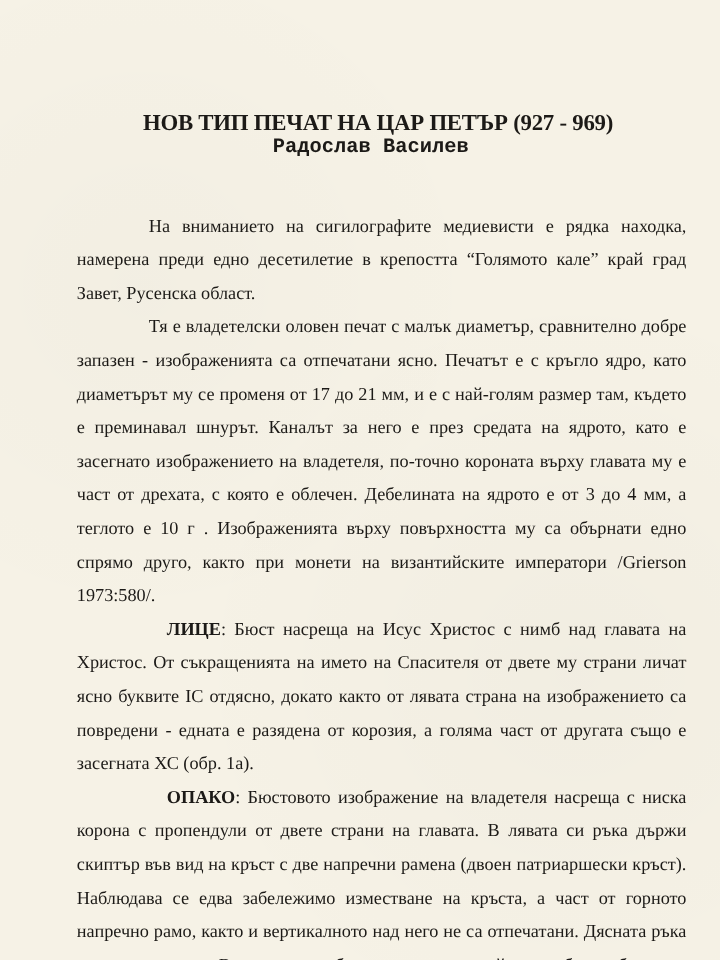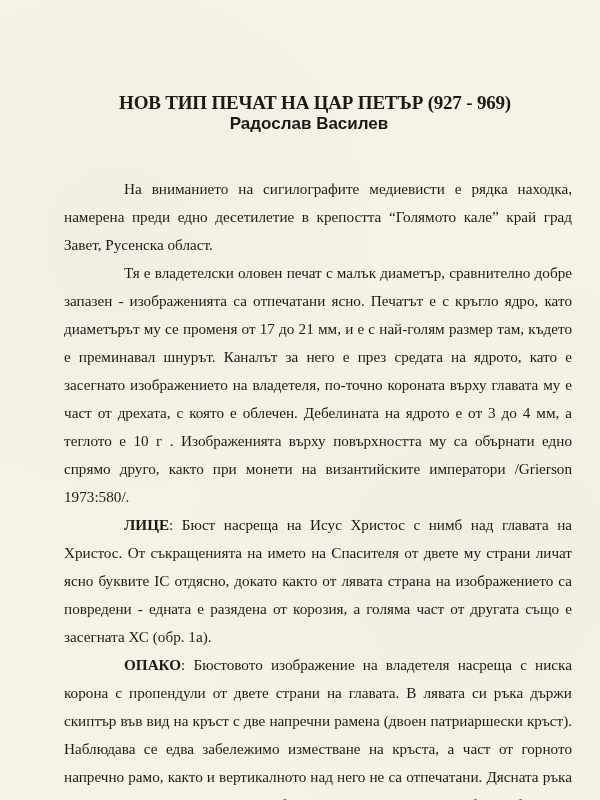--- a/index.html
+++ b/index.html
@@ -36,21 +36,21 @@
       line-height: 22px;
       margin: 0;
       padding-left: 34px;
       box-sizing: border-box;
     }
     .author {
       position: absolute;
       left: 0; width: 600px;
       top: 114px;
       text-align: center;
-      font-family: Liberation Sans, sans-serif;
+      font-family: Liberation Mono, monospace;
       font-weight: bold;
       font-size: 17px;
       line-height: 20px;
       margin: 0;
       padding-left: 18px;
       box-sizing: border-box;
     }
     .body-text {
       position: absolute;
       left: 64px;
@@ -60,20 +60,21 @@
       font-size: 15.2px;
       line-height: 28px;
       text-align: justify;
     }
     .para {
       margin: 0;
       text-indent: 60px;
     }
     .para .lead {
       font-weight: bold;
+      margin-left: 15px;
     }
   </style>
 </head>
 <body>
 
 <div class="page">
   <h1 class="title">НОВ ТИП ПЕЧАТ НА ЦАР ПЕТЪР (927 - 969)</h1>
   <div class="author">Радослав Василев</div>
 
   <div class="body-text">

